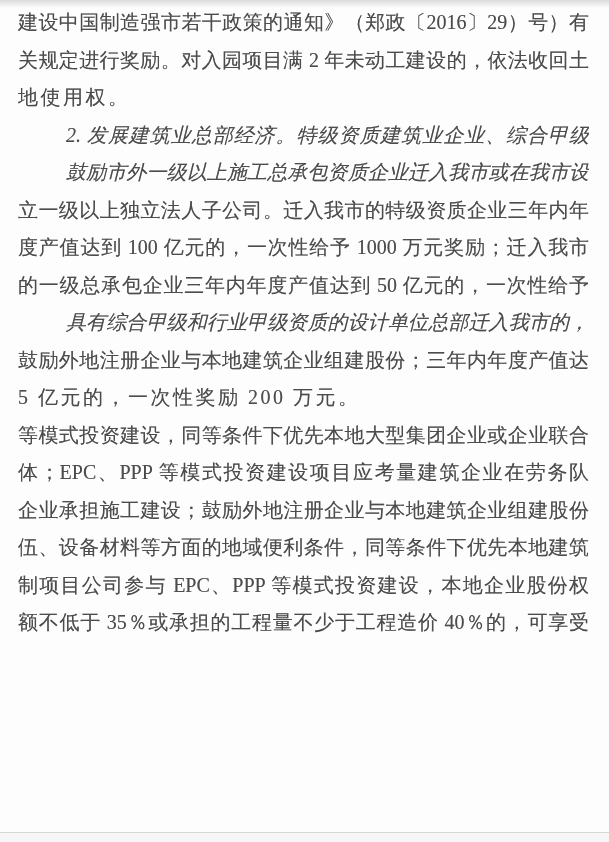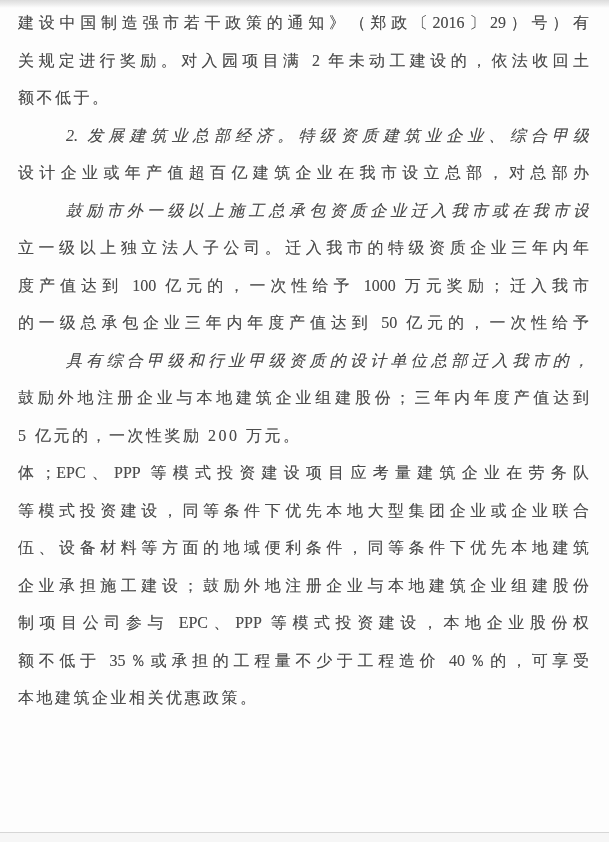--- a/index.html
+++ b/index.html
@@ -31,21 +31,21 @@
     height: 9px;
     background: #f6f6f6;
     border-top: 1px solid #d6d6d6;
   }
   .doc-body {
     position: absolute;
     top: 4px;
     left: 18px;
     width: 571px;
     color: #4c4c4c;
-    font-size: 16px;
+    font-size: 20px;
     text-shadow: 0 0 0.6px rgba(100,100,100,0.55);
   }
   .line {
     height: 37.5px;
     line-height: 37.5px;
     text-align: justify;
     text-align-last: justify;
     overflow: hidden;
   }
   .line.indent {
@@ -58,32 +58,30 @@
   }
 </style>
 </head>
 <body>
 
 <div class="page">
   <div class="page-top-edge"></div>
   <div class="doc-body">
       <div class="line">建设中国制造强市若干政策的通知》（郑政〔2016〕29）号）有</div>
       <div class="line">关规定进行奖励。对入园项目满 2 年未动工建设的，依法收回土</div>
-      <div class="line last">额不低于。</div>
+      <div class="line last">地使用权。</div>
       <div class="line indent">2. 发展建筑业总部经济。特级资质建筑业企业、综合甲级</div>
-      <div class="line">设计企业或年产值超百亿建筑企业在我市设立总部，对总部办</div>
       <div class="line indent">鼓励市外一级以上施工总承包资质企业迁入我市或在我市设</div>
       <div class="line">立一级以上独立法人子公司。迁入我市的特级资质企业三年内年</div>
       <div class="line">度产值达到 100 亿元的，一次性给予 1000 万元奖励；迁入我市</div>
       <div class="line">的一级总承包企业三年内年度产值达到 50 亿元的，一次性给予</div>
       <div class="line indent">具有综合甲级和行业甲级资质的设计单位总部迁入我市的，</div>
       <div class="line">鼓励外地注册企业与本地建筑企业组建股份；三年内年度产值达到</div>
       <div class="line last">5 亿元的，一次性奖励 200 万元。</div>
+      <div class="line">等模式投资建设，同等条件下优先本地大型集团企业或企业联合</div>
       <div class="line">体；EPC、PPP 等模式投资建设项目应考量建筑企业在劳务队</div>
-      <div class="line">等模式投资建设，同等条件下优先本地大型集团企业或企业联合</div>
+      <div class="line">企业承担施工建设；鼓励外地注册企业与本地建筑企业组建股份</div>
       <div class="line">伍、设备材料等方面的地域便利条件，同等条件下优先本地建筑</div>
-      <div class="line">企业承担施工建设；鼓励外地注册企业与本地建筑企业组建股份</div>
       <div class="line">制项目公司参与 EPC、PPP 等模式投资建设，本地企业股份权</div>
       <div class="line">额不低于 35％或承担的工程量不少于工程造价 40％的，可享受</div>
-      <div class="line last">本地建筑企业相关优惠政策。</div>
     </div>
   <div class="page-bottom-edge"></div>
 </div>
 
 </body></html>

